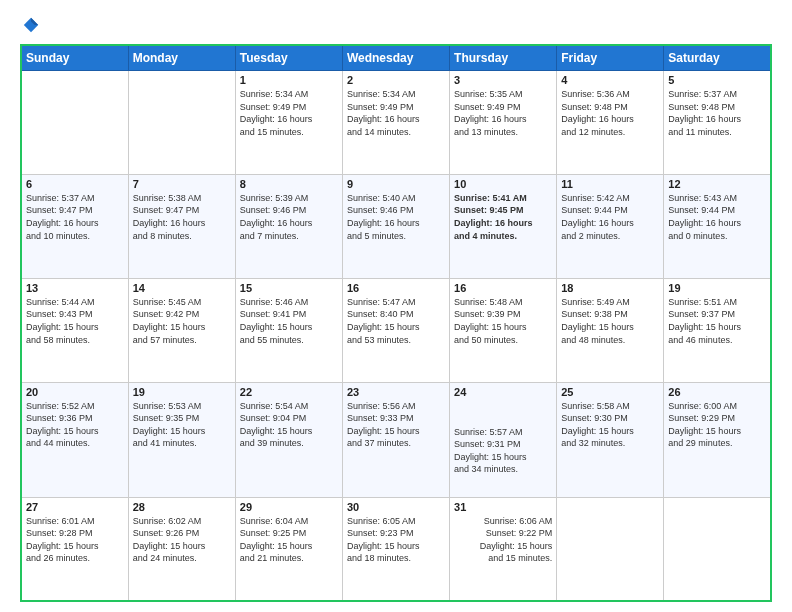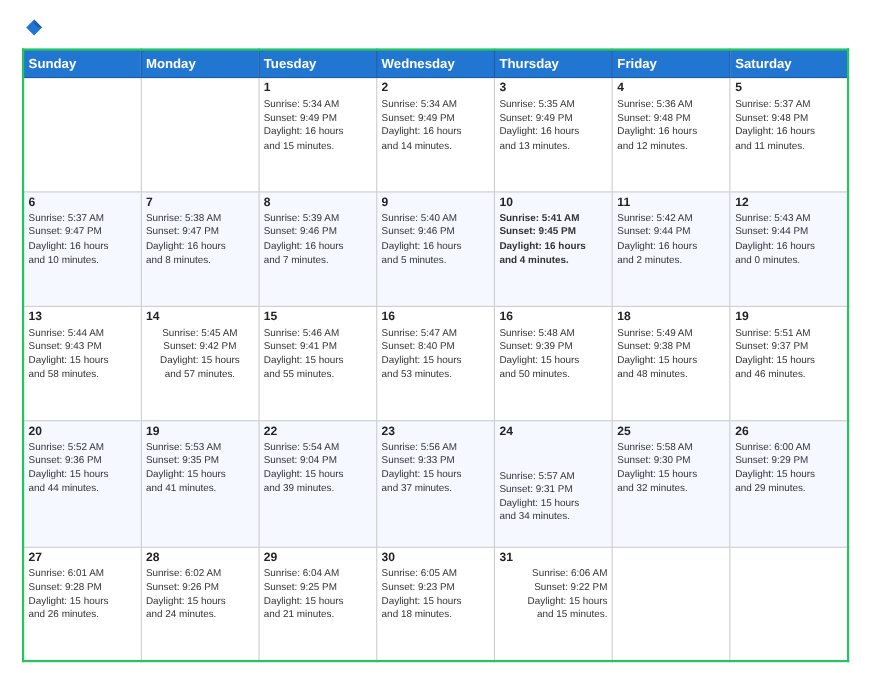--- a/index.html
+++ b/index.html
@@ -223,21 +223,21 @@
         <tr>
           <td>
             <span class="day-num">13</span>
             <div class="day-info" style="white-space: pre-line;">Sunrise: 5:44 AM
 Sunset: 9:43 PM
 Daylight: 15 hours
 and 58 minutes.</div>
           </td>
           <td>
             <span class="day-num">14</span>
-            <div class="day-info" style="white-space: pre-line; text-align: center;">Sunrise: 5:45 AM
+            <div class="day-info" style="white-space: pre-line;">Sunrise: 5:45 AM
 Sunset: 9:42 PM
 Daylight: 15 hours
 and 57 minutes.</div>
           </td>
           <td>
             <span class="day-num">15</span>
             <div class="day-info" style="white-space: pre-line;">Sunrise: 5:46 AM
 Sunset: 9:41 PM
 Daylight: 15 hours
 and 55 minutes.</div>

